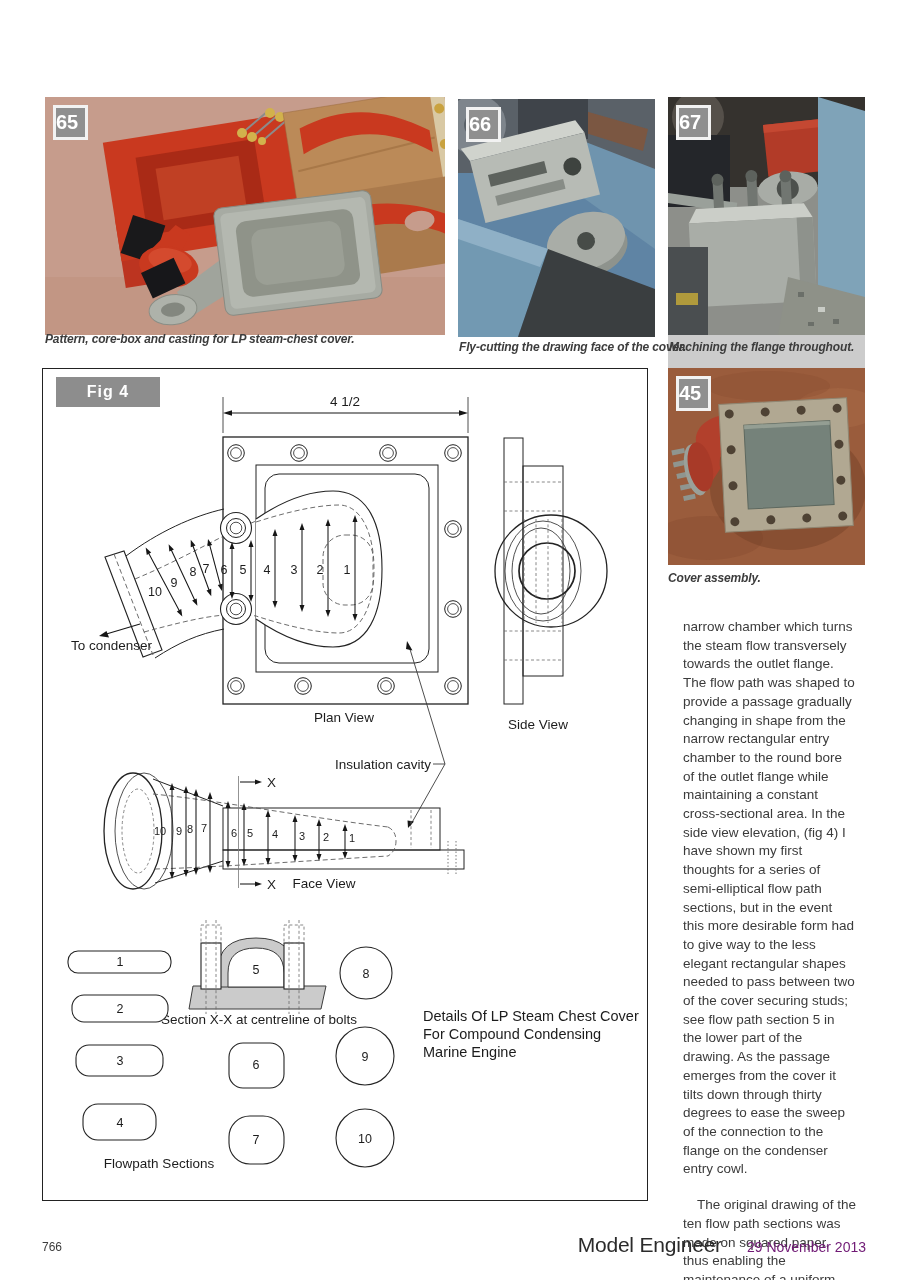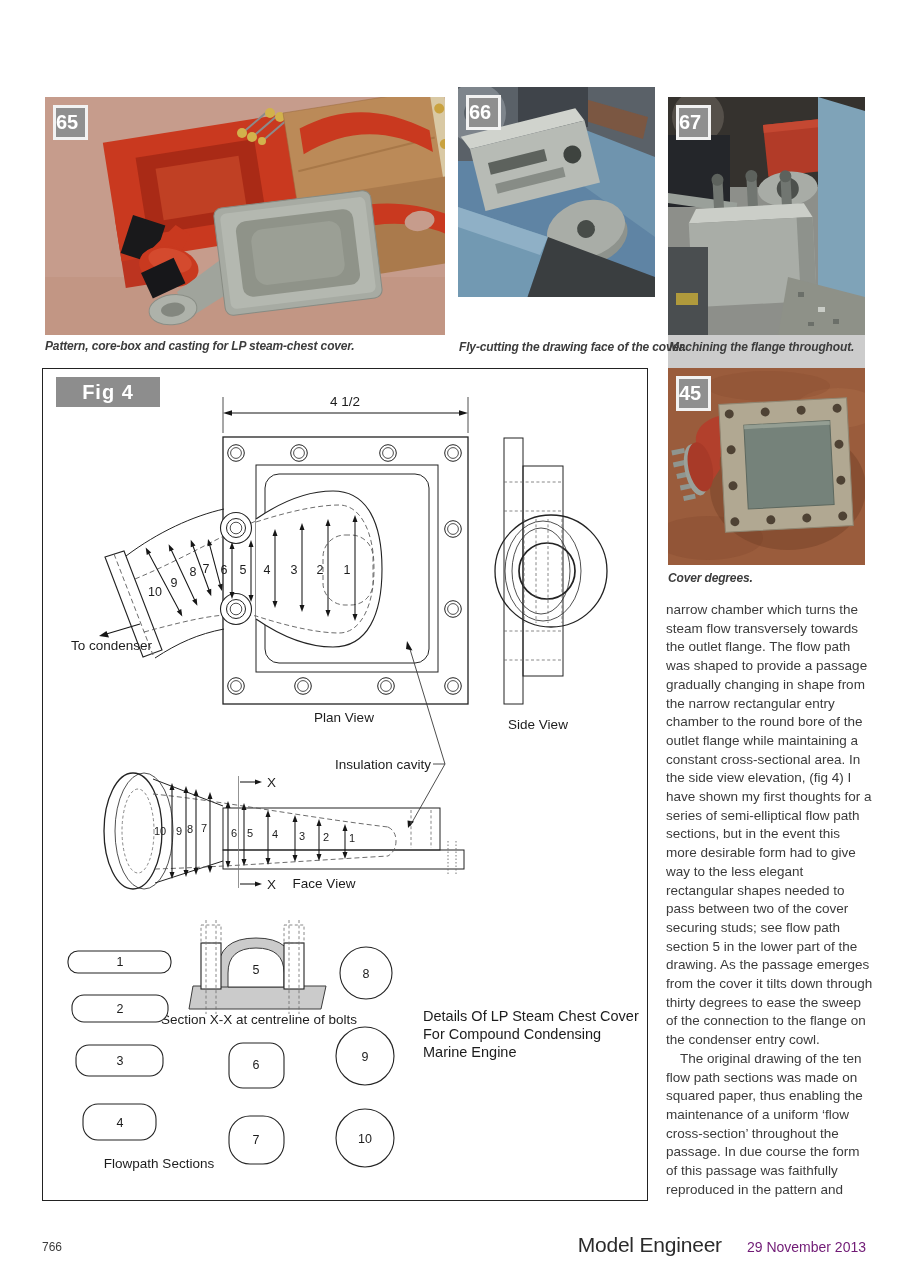--- a/index.html
+++ b/index.html
@@ -8,42 +8,42 @@
   .photo{position:absolute;overflow:hidden;background:#ccc;}
   .photo svg{display:block;}
   .pbadge{position:absolute;left:8px;top:8px;width:35px;height:35px;background:#8f8f8f;
           border:3px solid #f2f2f2;box-sizing:border-box;color:#fff;font-weight:bold;
           font-size:20px;line-height:28px;text-align:left;}
   .caption{position:absolute;font-style:italic;font-weight:bold;font-size:12px;
            color:#3c3c3c;letter-spacing:-0.15px;white-space:nowrap;}
   .figbox{position:absolute;left:42px;top:368px;width:606px;height:833px;
           border:1.3px solid #222;box-sizing:border-box;background:#fff;}
   .figbadge{position:absolute;left:13px;top:8px;width:104px;height:30px;background:#8d8d8d;
-            color:#fff;font-weight:bold;font-size:20px;line-height:30px;text-align:center;
+            color:#fff;font-weight:bold;font-size:16px;line-height:30px;text-align:center;
             letter-spacing:1px;}
   .figsvg{position:absolute;left:0;top:0;width:604px;height:830px;}
   svg{font-family:"Liberation Sans",sans-serif;}
   .oln{fill:none;stroke:#232323;stroke-width:1.3;}
   .thin{stroke-width:1;}
   .vthin{stroke-width:0.8;}
   .wfill{fill:#ffffff;stroke:#232323;stroke-width:1.1;}
   .dsh{fill:none;stroke:#5b5b5b;stroke-width:0.9;stroke-dasharray:5 3;}
   .dsh2{fill:none;stroke:#6b6b6b;stroke-width:0.8;stroke-dasharray:3 2.4;}
   .dot{fill:none;stroke:#6b6b6b;stroke-width:0.9;stroke-dasharray:1.5 2;}
   .ext{stroke:#3a3a3a;stroke-width:0.9;}
   .aline{stroke:#161616;stroke-width:1.05;}
   .ahead{fill:#161616;stroke:none;}
   .lbl{font-size:13.5px;fill:#1c1c1c;}
   .num{font-size:12.5px;fill:#1c1c1c;}
   .numf{font-size:11px;fill:#1c1c1c;}
   .ttl{font-size:14.5px;fill:#1c1c1c;}
   .gray{fill:#cbcbcb;stroke:#3c3c3c;stroke-width:1;}
   .article{position:absolute;left:666px;top:601px;width:208px;font-size:13.5px;
            line-height:18.7px;color:#3b3b3b;text-align:left;}
-  .article p{margin:0;}
+  .article p{margin:17px;}
   .article p.indent{text-indent:14px;}
   .footer-num{position:absolute;left:42px;top:1240px;font-size:12px;color:#3c3c3c;}
   .footer-right{position:absolute;right:39px;top:1233px;display:flex;align-items:baseline;gap:25px;}
   .footer-journal{font-size:21px;color:#2b2b2b;letter-spacing:-0.2px;}
   .footer-date{font-size:14px;color:#701a75;}
 </style>
 </head>
 <body>
 
 <div class="page">
@@ -106,21 +106,21 @@
         <ellipse cx="-52" cy="95" rx="12" ry="7" fill="#83877f"></ellipse>
         <rect x="0" y="0" width="158" height="108" rx="8" fill="#a7aba3" stroke="#878b83"></rect>
         <rect x="6" y="6" width="146" height="96" rx="6" fill="#b4b8b0"></rect>
         <rect x="20" y="16" width="118" height="76" rx="10" fill="#8f9389"></rect>
         <rect x="34" y="26" width="90" height="56" rx="12" fill="#9b9f95"></rect>
       </g>
     </svg>
     <div class="pbadge">65</div>
   </div>
 
-  <div class="photo" style="left:458px;top:87px;width:197px;height:210px;">
+  <div class="photo" style="left:458px;top:99px;width:197px;height:238px;">
     <svg width="197" height="238" viewBox="0 0 197 238">
       <rect x="0" y="0" width="197" height="238" fill="#5f84a4"></rect>
       <rect x="0" y="0" width="197" height="74" fill="#5a6168"></rect>
       <circle cx="18" cy="26" r="30" fill="#7e858c"></circle>
         <circle cx="18" cy="26" r="12" fill="#5a6168"></circle>
       <polygon points="120,10 190,30 185,52 115,30" fill="#7b5742"></polygon>
       <rect x="60" y="0" width="70" height="40" fill="#3f444a"></rect>
       <polygon points="120,40 197,70 197,150 120,95" fill="#6f94ae"></polygon>
       <g transform="translate(12,62) rotate(-14)">
         <polygon points="0,0 118,0 112,-14 -6,-14" fill="#d0d3cd"></polygon>
@@ -172,21 +172,21 @@
       <rect x="130" y="195" width="6" height="5" fill="#6b6f69"></rect>
         <rect x="150" y="210" width="7" height="5" fill="#c9ccc6"></rect>
       <rect x="165" y="222" width="6" height="5" fill="#6b6f69"></rect>
         <rect x="140" y="225" width="6" height="4" fill="#6b6f69"></rect>
       <rect x="0" y="150" width="40" height="88" fill="#4a4e50"></rect>
       <rect x="8" y="196" width="22" height="12" fill="#b09a3c"></rect>
     </svg>
     <div class="pbadge">67</div>
   </div>
 
-  <div class="caption" style="left:45px;top:339px;">Pattern, core-box and casting for LP steam-chest cover.</div>
+  <div class="caption" style="left:45px;top:332px;">Pattern, core-box and casting for LP steam-chest cover.</div>
   <div class="caption" style="left:459px;top:340px;">Fly-cutting the drawing face of the cover.</div>
   <div class="caption" style="left:669px;top:340px;">Machining the flange throughout.</div>
 
   <div class="figbox">
     <svg class="figsvg" viewBox="0 0 604 830">
 
       <g>
 
         <line class="ext" x1="180" y1="28" x2="180" y2="64"></line>
         <line class="ext" x1="425" y1="28" x2="425" y2="64"></line>
@@ -535,21 +535,21 @@
             <circle cx="-54" cy="54" r="4.5"></circle>
           <circle cx="-54" cy="18" r="4.5"></circle>
             <circle cx="-54" cy="-18" r="4.5"></circle>
         </g>
         <rect x="-40" y="-42" width="86" height="84" fill="#75827a" stroke="#5d685f"></rect>
         <rect x="-40" y="-42" width="86" height="4" fill="#a8b0a4" opacity="0.6"></rect>
       </g>
     </svg>
     <div class="pbadge">45</div>
   </div>
-  <div class="caption" style="left:668px;top:571px;">Cover degrees.</div>
+  <div class="caption" style="left:668px;top:571px;">Cover assembly.</div>
 
   <div class="article">
     <p>narrow chamber which turns the steam flow transversely towards the outlet flange. The flow path was shaped to provide a passage gradually changing in shape from the narrow rectangular entry chamber to the round bore of the outlet flange while maintaining a constant cross-sectional area. In the side view elevation, (fig 4) I have shown my first thoughts for a series of semi-elliptical flow path sections, but in the event this more desirable form had to give way to the less elegant rectangular shapes needed to pass between two of the cover securing studs; see flow path section 5 in the lower part of the drawing. As the passage emerges from the cover it tilts down through thirty degrees to ease the sweep of the connection to the flange on the condenser entry cowl.</p>
     <p class="indent">The original drawing of the ten flow path sections was made on squared paper, thus enabling the maintenance of a uniform ‘flow cross-section’ throughout the passage. In due course the form of this passage was faithfully reproduced in the pattern and</p>
   </div>
 
   <div class="footer-num">766</div>
   <div class="footer-right">
     <span class="footer-journal">Model Engineer</span>
     <span class="footer-date">29 November 2013</span>

